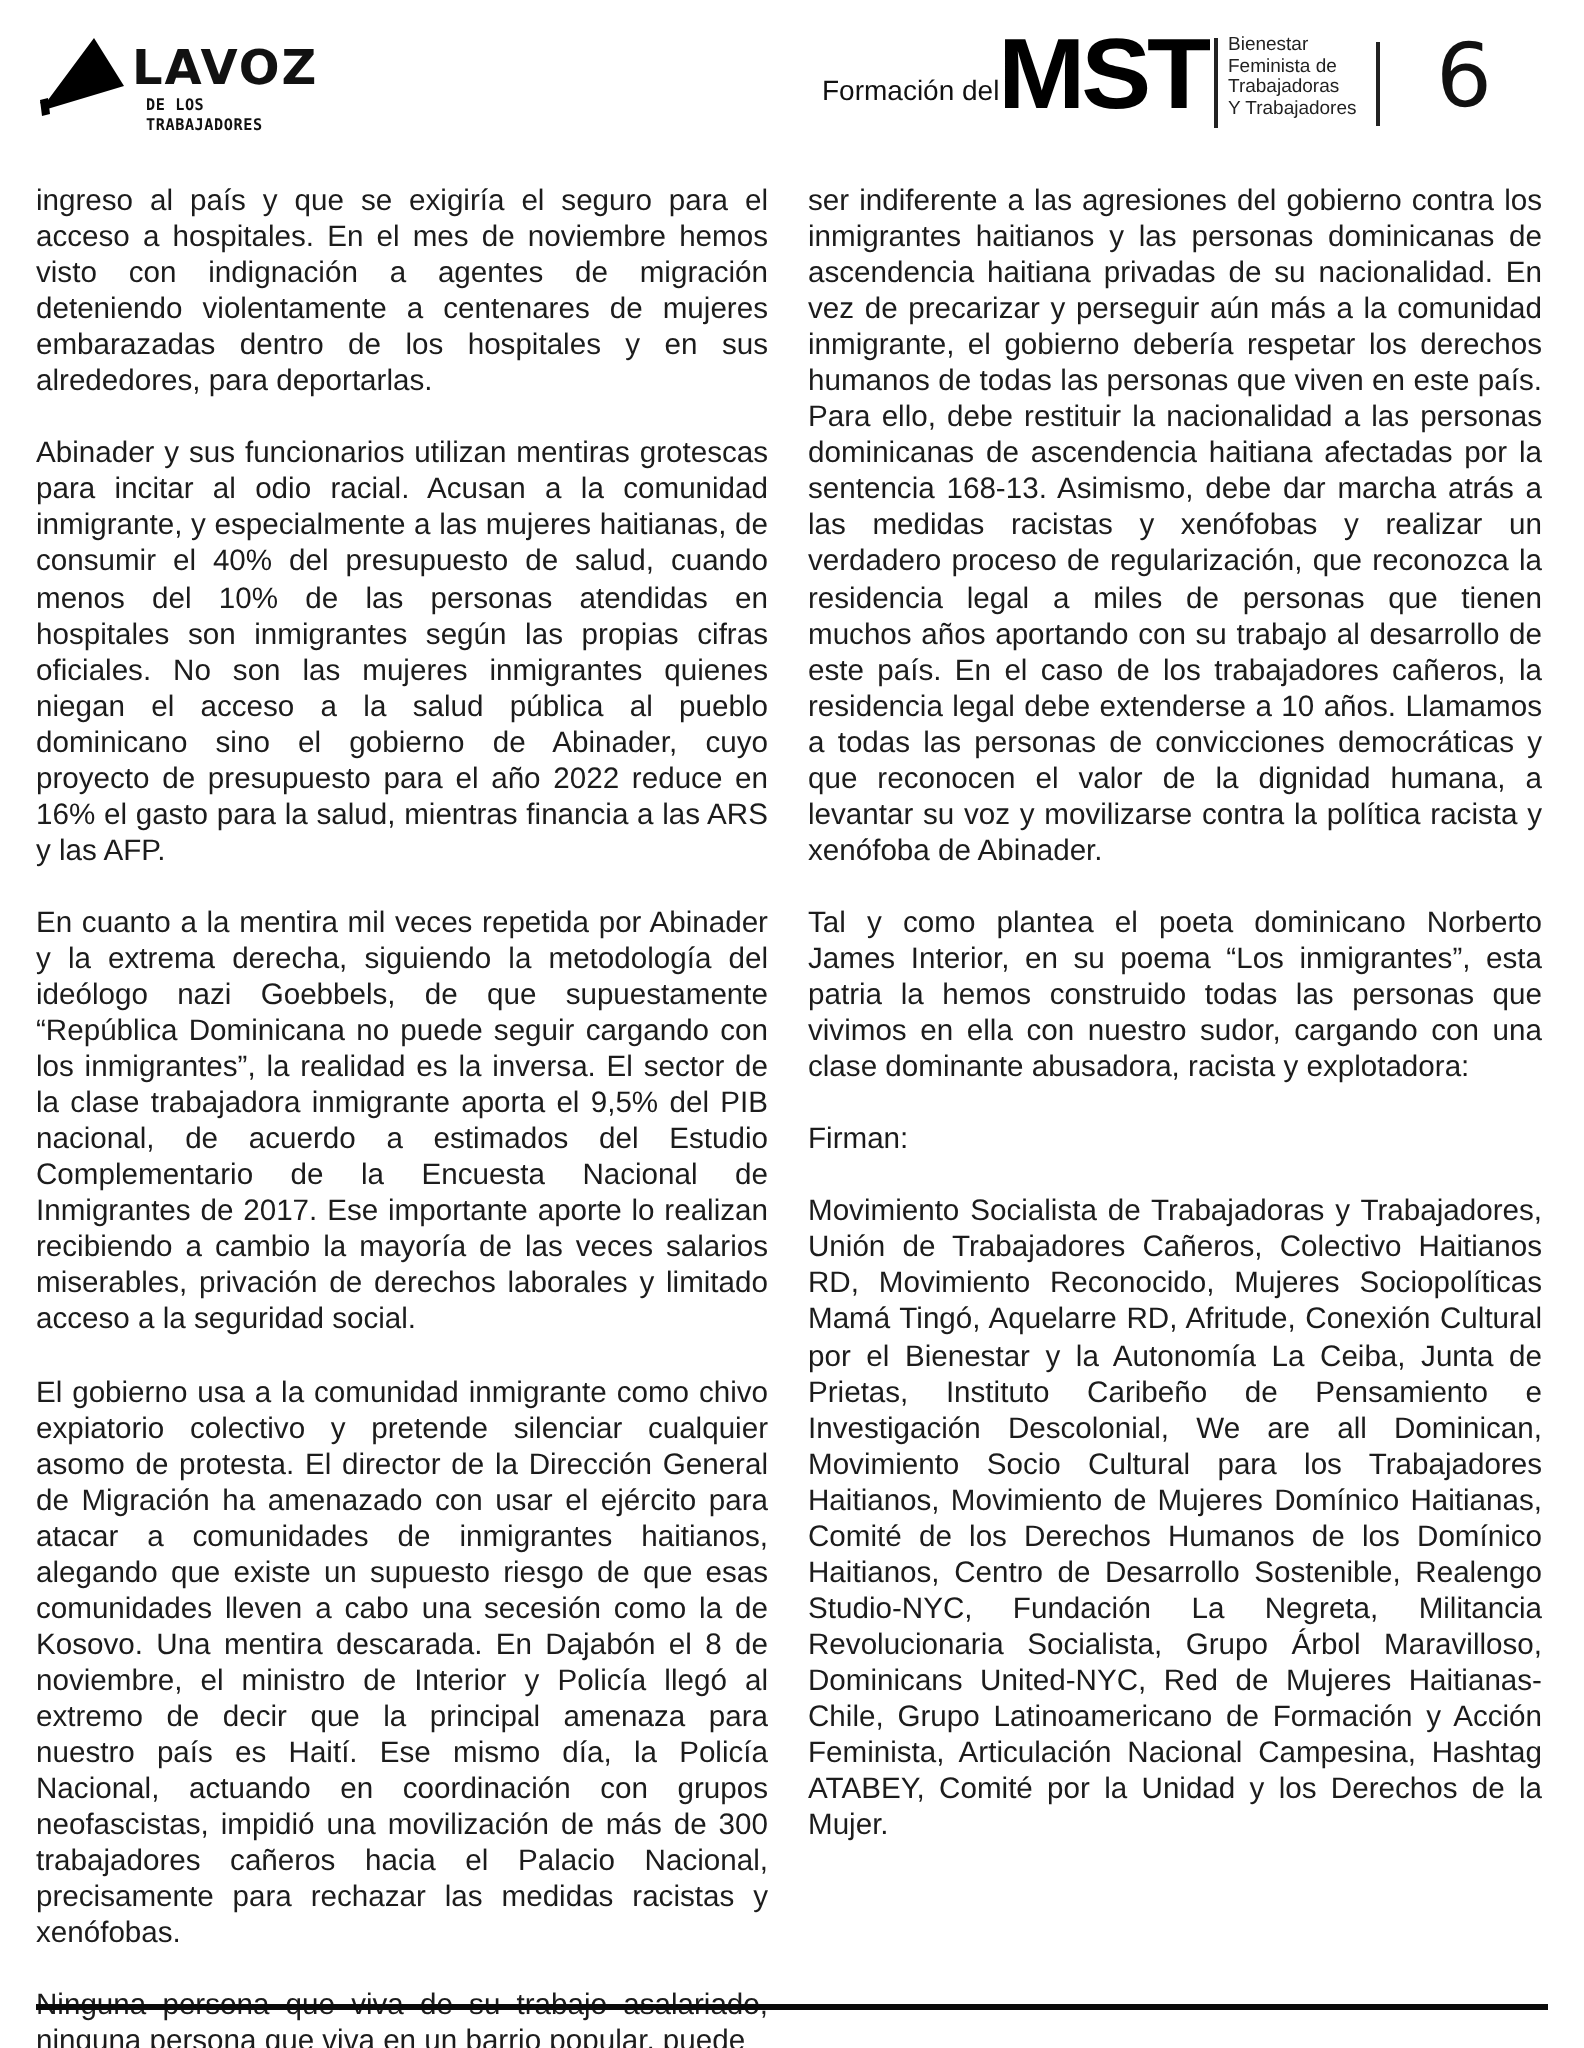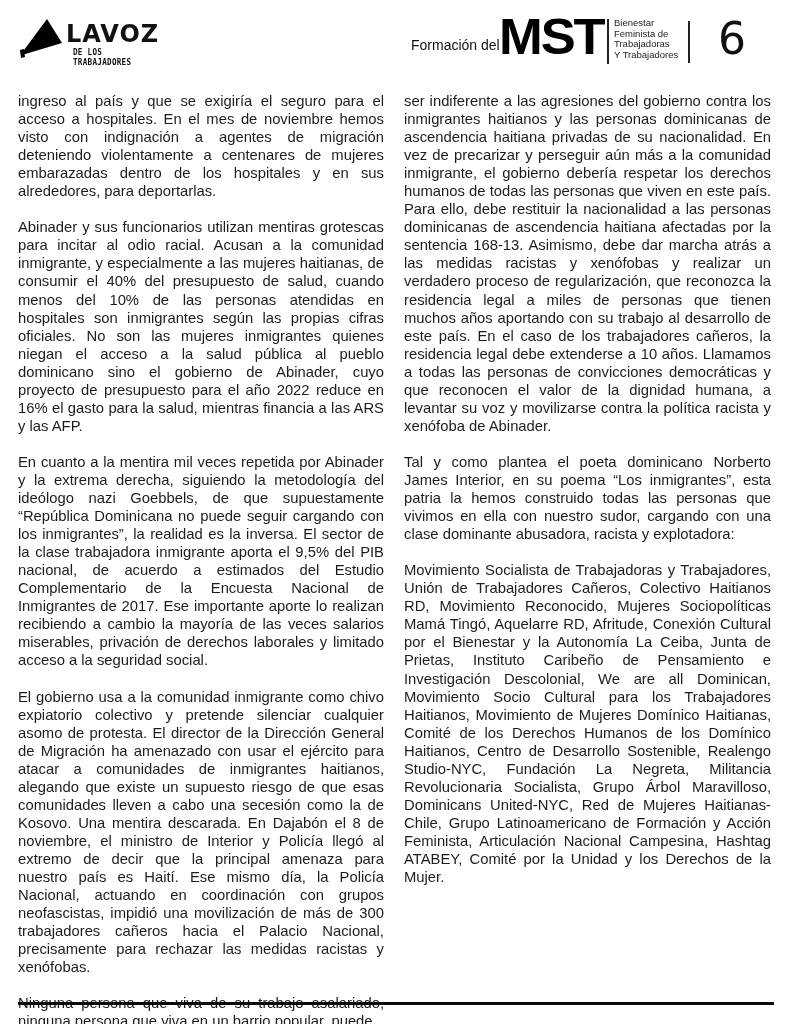--- a/index.html
+++ b/index.html
@@ -77,16 +77,17 @@
   <p>ingreso al país y que se exigiría el seguro para el acceso a hospitales. En el mes de noviembre hemos visto con indignación a agentes de migración deteniendo violentamente a centenares de mujeres embarazadas dentro de los hospitales y en sus alrededores, para deportarlas.</p>
   <p>Abinader y sus funcionarios utilizan mentiras grotescas para incitar al odio racial. Acusan a la comunidad inmigrante, y especialmente a las mujeres haitianas, de consumir el 40% del presupuesto de salud, cuando menos del 10% de las personas atendidas en hospitales son inmigrantes según las propias cifras oficiales. No son las mujeres inmigrantes quienes niegan el acceso a la salud pública al pueblo dominicano sino el gobierno de Abinader, cuyo proyecto de presupuesto para el año 2022 reduce en 16% el gasto para la salud, mientras financia a las ARS y las AFP.</p>
   <p>En cuanto a la mentira mil veces repetida por Abinader y la extrema derecha, siguiendo la metodología del ideólogo nazi Goebbels, de que supuestamente “República Dominicana no puede seguir cargando con los inmigrantes”, la realidad es la inversa. El sector de la clase trabajadora inmigrante aporta el 9,5% del PIB nacional, de acuerdo a estimados del Estudio Complementario de la Encuesta Nacional de Inmigrantes de 2017. Ese importante aporte lo realizan recibiendo a cambio la mayoría de las veces salarios miserables, privación de derechos laborales y limitado acceso a la seguridad social.</p>
   <p>El gobierno usa a la comunidad inmigrante como chivo expiatorio colectivo y pretende silenciar cualquier asomo de protesta. El director de la Dirección General de Migración ha amenazado con usar el ejército para atacar a comunidades de inmigrantes haitianos, alegando que existe un supuesto riesgo de que esas comunidades lleven a cabo una secesión como la de Kosovo. Una mentira descarada. En Dajabón el 8 de noviembre, el ministro de Interior y Policía llegó al extremo de decir que la principal amenaza para nuestro país es Haití. Ese mismo día, la Policía Nacional, actuando en coordinación con grupos neofascistas, impidió una movilización de más de 300 trabajadores cañeros hacia el Palacio Nacional, precisamente para rechazar las medidas racistas y xenófobas.</p>
   <p class="nogap">Ninguna persona que viva de su trabajo asalariado, ninguna persona que viva en un barrio popular, puede</p>
 </article>
 
 <article class="column col-right">
   <p>ser indiferente a las agresiones del gobierno contra los inmigrantes haitianos y las personas dominicanas de ascendencia haitiana privadas de su nacionalidad. En vez de precarizar y perseguir aún más a la comunidad inmigrante, el gobierno debería respetar los derechos humanos de todas las personas que viven en este país. Para ello, debe restituir la nacionalidad a las personas dominicanas de ascendencia haitiana afectadas por la sentencia 168-13. Asimismo, debe dar marcha atrás a las medidas racistas y xenófobas y realizar un verdadero proceso de regularización, que reconozca la residencia legal a miles de personas que tienen muchos años aportando con su trabajo al desarrollo de este país. En el caso de los trabajadores cañeros, la residencia legal debe extenderse a 10 años. Llamamos a todas las personas de convicciones democráticas y que reconocen el valor de la dignidad humana, a levantar su voz y movilizarse contra la política racista y xenófoba de Abinader.</p>
   <p>Tal y como plantea el poeta dominicano Norberto James Interior, en su poema “Los inmigrantes”, esta patria la hemos construido todas las personas que vivimos en ella con nuestro sudor, cargando con una clase dominante abusadora, racista y explotadora:</p>
+  <p class="signers-label">Firman:</p>
   <p class="nogap">Movimiento Socialista de Trabajadoras y Trabajadores, Unión de Trabajadores Cañeros, Colectivo Haitianos RD, Movimiento Reconocido, Mujeres Sociopolíticas Mamá Tingó, Aquelarre RD, Afritude, Conexión Cultural por el Bienestar y la Autonomía La Ceiba, Junta de Prietas, Instituto Caribeño de Pensamiento e Investigación Descolonial, We are all Dominican, Movimiento Socio Cultural para los Trabajadores Haitianos, Movimiento de Mujeres Domínico Haitianas, Comité de los Derechos Humanos de los Domínico Haitianos, Centro de Desarrollo Sostenible, Realengo Studio-NYC, Fundación La Negreta, Militancia Revolucionaria Socialista, Grupo Árbol Maravilloso, Dominicans United-NYC, Red de Mujeres Haitianas-Chile, Grupo Latinoamericano de Formación y Acción Feminista, Articulación Nacional Campesina, Hashtag ATABEY, Comité por la Unidad y los Derechos de la Mujer.</p>
 </article>
 
 <div class="footer-rule"></div>
 
 </body></html>

